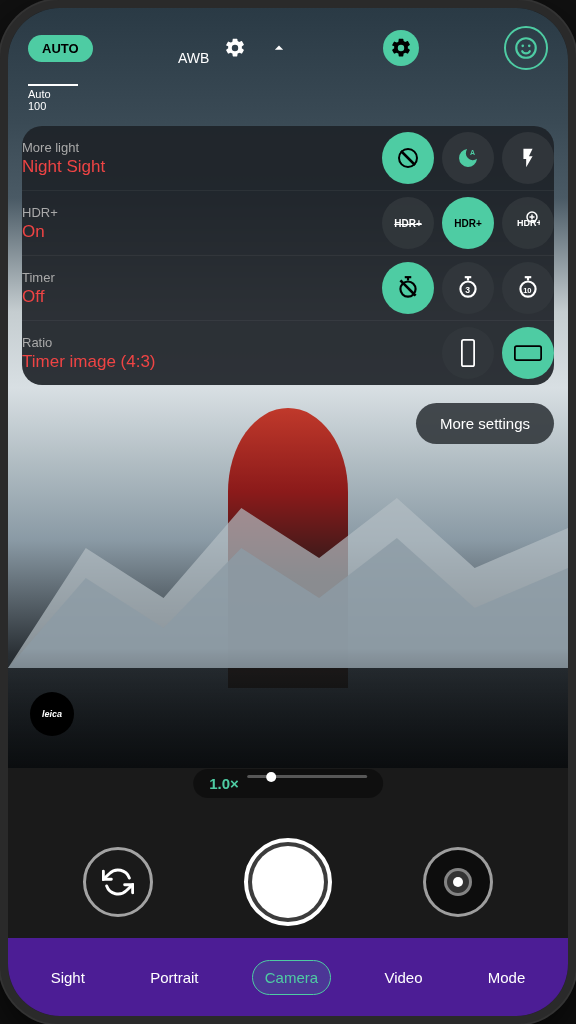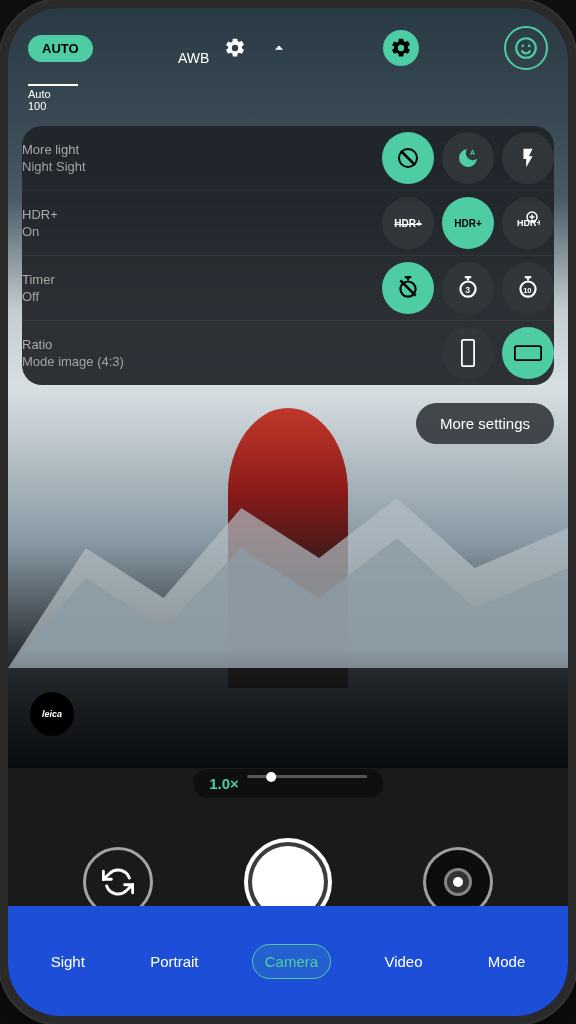--- a/index.html
+++ b/index.html
@@ -189,22 +189,22 @@
       flex: 1;
     }
 
     .setting-label {
       color: #aaa;
       font-size: 13px;
       margin-bottom: 2px;
     }
 
     .setting-value {
-      color: #a3a3a3;
-      font-size: 13px;
+      color: #ef4444;
+      font-size: 17px;
       font-weight: 400;
     }
 
     .setting-options {
       display: flex;
       gap: 8px;
     }
 
     .opt-btn {
       width: 52px;
@@ -378,22 +378,22 @@
       height: 10px;
       border-radius: 50%;
       background: #fff;
     }
 
     
     .bottom-nav {
       position: absolute;
       bottom: 0;
       left: 0; right: 0;
-      height: 110px;
-      background: #1d4ed8;
+      height: 78px;
+      background: #4c1d95;
       display: flex;
       align-items: center;
       justify-content: space-around;
       padding: 0 10px;
       z-index: 20;
     }
 
     .nav-item {
       display: flex;
       flex-direction: column;
@@ -552,21 +552,21 @@
             <line x1="9" y1="2" x2="15" y2="2"></line>
             <text x="7.5" y="17" font-size="7" fill="#fff" stroke="none" font-weight="bold">10</text>
           </svg>
         </button>
       </div>
     </div>
 
     <div class="setting-row">
       <div class="setting-info">
         <div class="setting-label">Ratio</div>
-        <div class="setting-value">Mode image (4:3)</div>
+        <div class="setting-value">Timer image (4:3)</div>
       </div>
       <div class="setting-options">
         <button class="opt-btn">
           <svg width="24" height="28" viewBox="0 0 24 32">
             <rect x="5" y="1" width="14" height="30" rx="2" fill="none" stroke="#fff" stroke-width="2"></rect>
           </svg>
         </button>
         <button class="opt-btn active">
           <svg width="28" height="24" viewBox="0 0 32 24">
             <rect x="1" y="4" width="30" height="16" rx="2" fill="none" stroke="#000" stroke-width="2"></rect>

